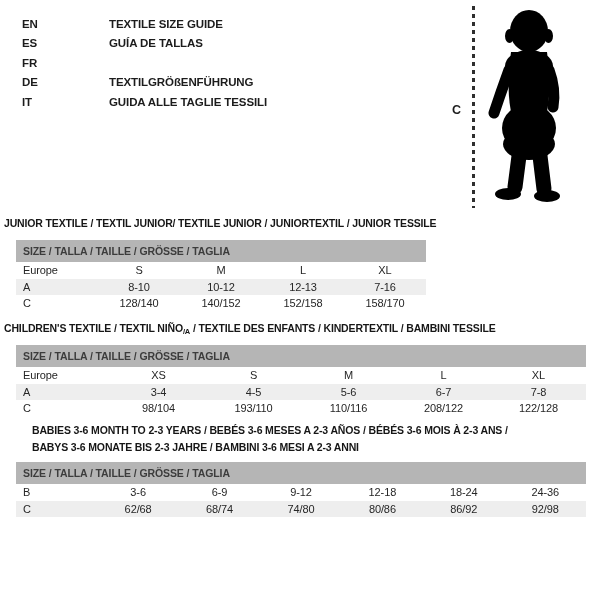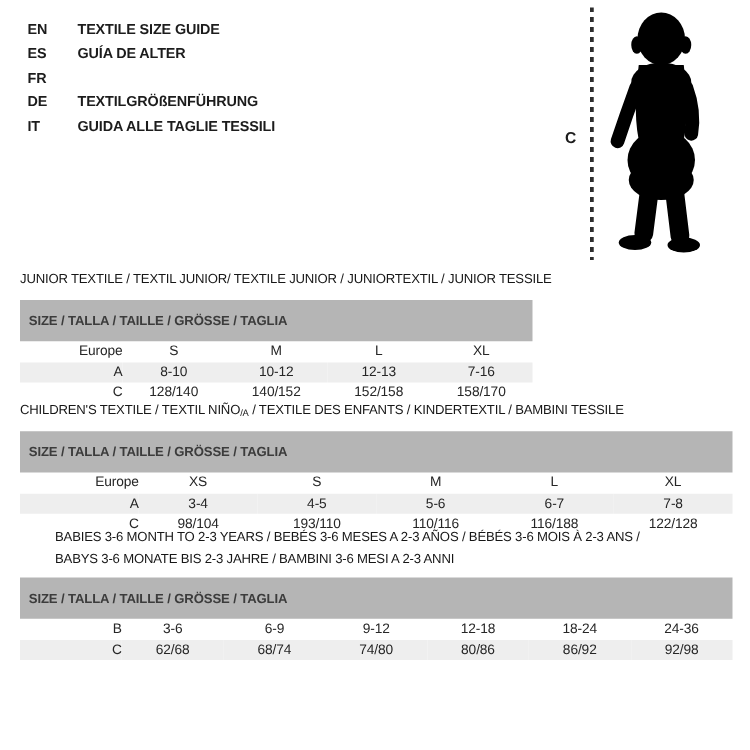--- a/index.html
+++ b/index.html
@@ -1,45 +1,45 @@
 <!DOCTYPE html>
 <html style="--header_bar: #b5b5b5; --row_alt: #eeeeee; --text: #1c1c1c; --silhouette: #000000; --measure_line: #2e2e2e;"><head>
 <meta charset="utf-8">
 <style>
   html,body{margin:0;padding:0;background:#ffffff;}
   .page{position:relative;width:600px;height:600px;background:#ffffff;overflow:hidden;
         font-family:"Liberation Sans","DejaVu Sans",sans-serif;color:var(--text,#1c1c1c);}
 
   
   .lang-block{position:absolute;left:22px;top:14px;}
-  .lang-row{display:flex;height:19.5px;align-items:center;}
+  .lang-row{display:flex;height:19.5px;align-items:center;gap:47px;}
   .lang-code{width:40px;font-size:11.5px;font-weight:bold;letter-spacing:-0.1px;}
   .lang-label{font-size:11.5px;font-weight:bold;letter-spacing:-0.1px;white-space:nowrap;}
 
   
   .figure{position:absolute;left:440px;top:0;width:160px;height:220px;}
   .measure-line{position:absolute;left:32px;top:6px;width:2.5px;height:202px;
     background:repeating-linear-gradient(to bottom,var(--measure_line,#2e2e2e) 0 4px,transparent 4px 8px);}
   .height-label{position:absolute;left:12px;top:103px;font-size:12.5px;font-weight:bold;}
   .baby-svg{position:absolute;left:41px;top:6px;}
 
   
-  .sec-heading{position:absolute;left:16px;font-size:10.5px;font-weight:normal;
+  .sec-heading{position:absolute;left:4px;font-size:10.5px;font-weight:bold;
     letter-spacing:-0.15px;white-space:nowrap;color:#161616;}
   .sec-heading .sub{font-size:7.5px;vertical-align:-2px;}
   .sec-heading .hline{height:16.5px;line-height:16.5px;padding-left:28px;}
 
   table.size-table{position:absolute;left:16px;border-collapse:collapse;table-layout:fixed;}
-  table.size-table th.bar{background:var(--header_bar,#b5b5b5);height:33px;
+  table.size-table th.bar{background:var(--header_bar,#b5b5b5);height:22px;
     font-size:10.5px;font-weight:600;color:#3c3c3c;text-align:left;padding:0 0 0 7px;
     letter-spacing:-0.1px;white-space:nowrap;}
   table.size-table tr.data-row{height:16.5px;}
   table.size-table td{font-size:11px;text-align:center;padding:0;color:#262626;
     white-space:nowrap;letter-spacing:-0.1px;}
-  table.size-table td.lbl{text-align:right;padding-left:7px;}
+  table.size-table td.lbl{text-align:left;padding-left:7px;}
   table.size-table tr.alt{background:var(--row_alt,#eeeeee);}
   .junior-table{top:240px;width:410px;}
   .junior-table td.lbl{width:64px;}
   .children-table{top:345px;width:570px;}
   .children-table td.lbl{width:58px;}
   .babies-table{top:462px;width:570px;}
   .babies-table td.lbl{width:58px;}
   #junior-heading{top:217px;}
   #children-heading{top:322px;}
   #babies-heading{top:422px;}
@@ -54,21 +54,21 @@
 
 <div class="page">
 
   <div class="lang-block">
     <div class="lang-row">
       <span class="lang-code">EN</span>
       <span class="lang-label">TEXTILE SIZE GUIDE</span>
     </div>
     <div class="lang-row">
       <span class="lang-code">ES</span>
-      <span class="lang-label">GUÍA DE ALTER</span>
+      <span class="lang-label">GUÍA DE TALLAS</span>
     </div>
     <div class="lang-row">
       <span class="lang-code">FR</span>
     </div>
     <div class="lang-row">
       <span class="lang-code">DE</span>
       <span class="lang-label">TEXTILGRÖßENFÜHRUNG</span>
     </div>
     <div class="lang-row">
       <span class="lang-code">IT</span>
@@ -154,21 +154,21 @@
         <td>4-5</td>
         <td>5-6</td>
         <td>6-7</td>
         <td>7-8</td>
       </tr>
       <tr class="data-row">
         <td class="lbl">C</td>
         <td>98/104</td>
         <td>193/110</td>
         <td>110/116</td>
-        <td>116/188</td>
+        <td>208/122</td>
         <td>122/128</td>
       </tr>
     </tbody>
   </table>
 
   <div class="sec-heading" id="babies-heading">
     <div class="hline">BABIES 3-6 MONTH TO 2-3 YEARS / BEBÉS 3-6 MESES A 2-3 AÑOS / BÉBÉS 3-6 MOIS À 2-3 ANS /</div>
     <div class="hline">BABYS 3-6 MONATE BIS 2-3 JAHRE / BAMBINI 3-6 MESI A 2-3 ANNI</div>
   </div>
   <table class="size-table babies-table">

